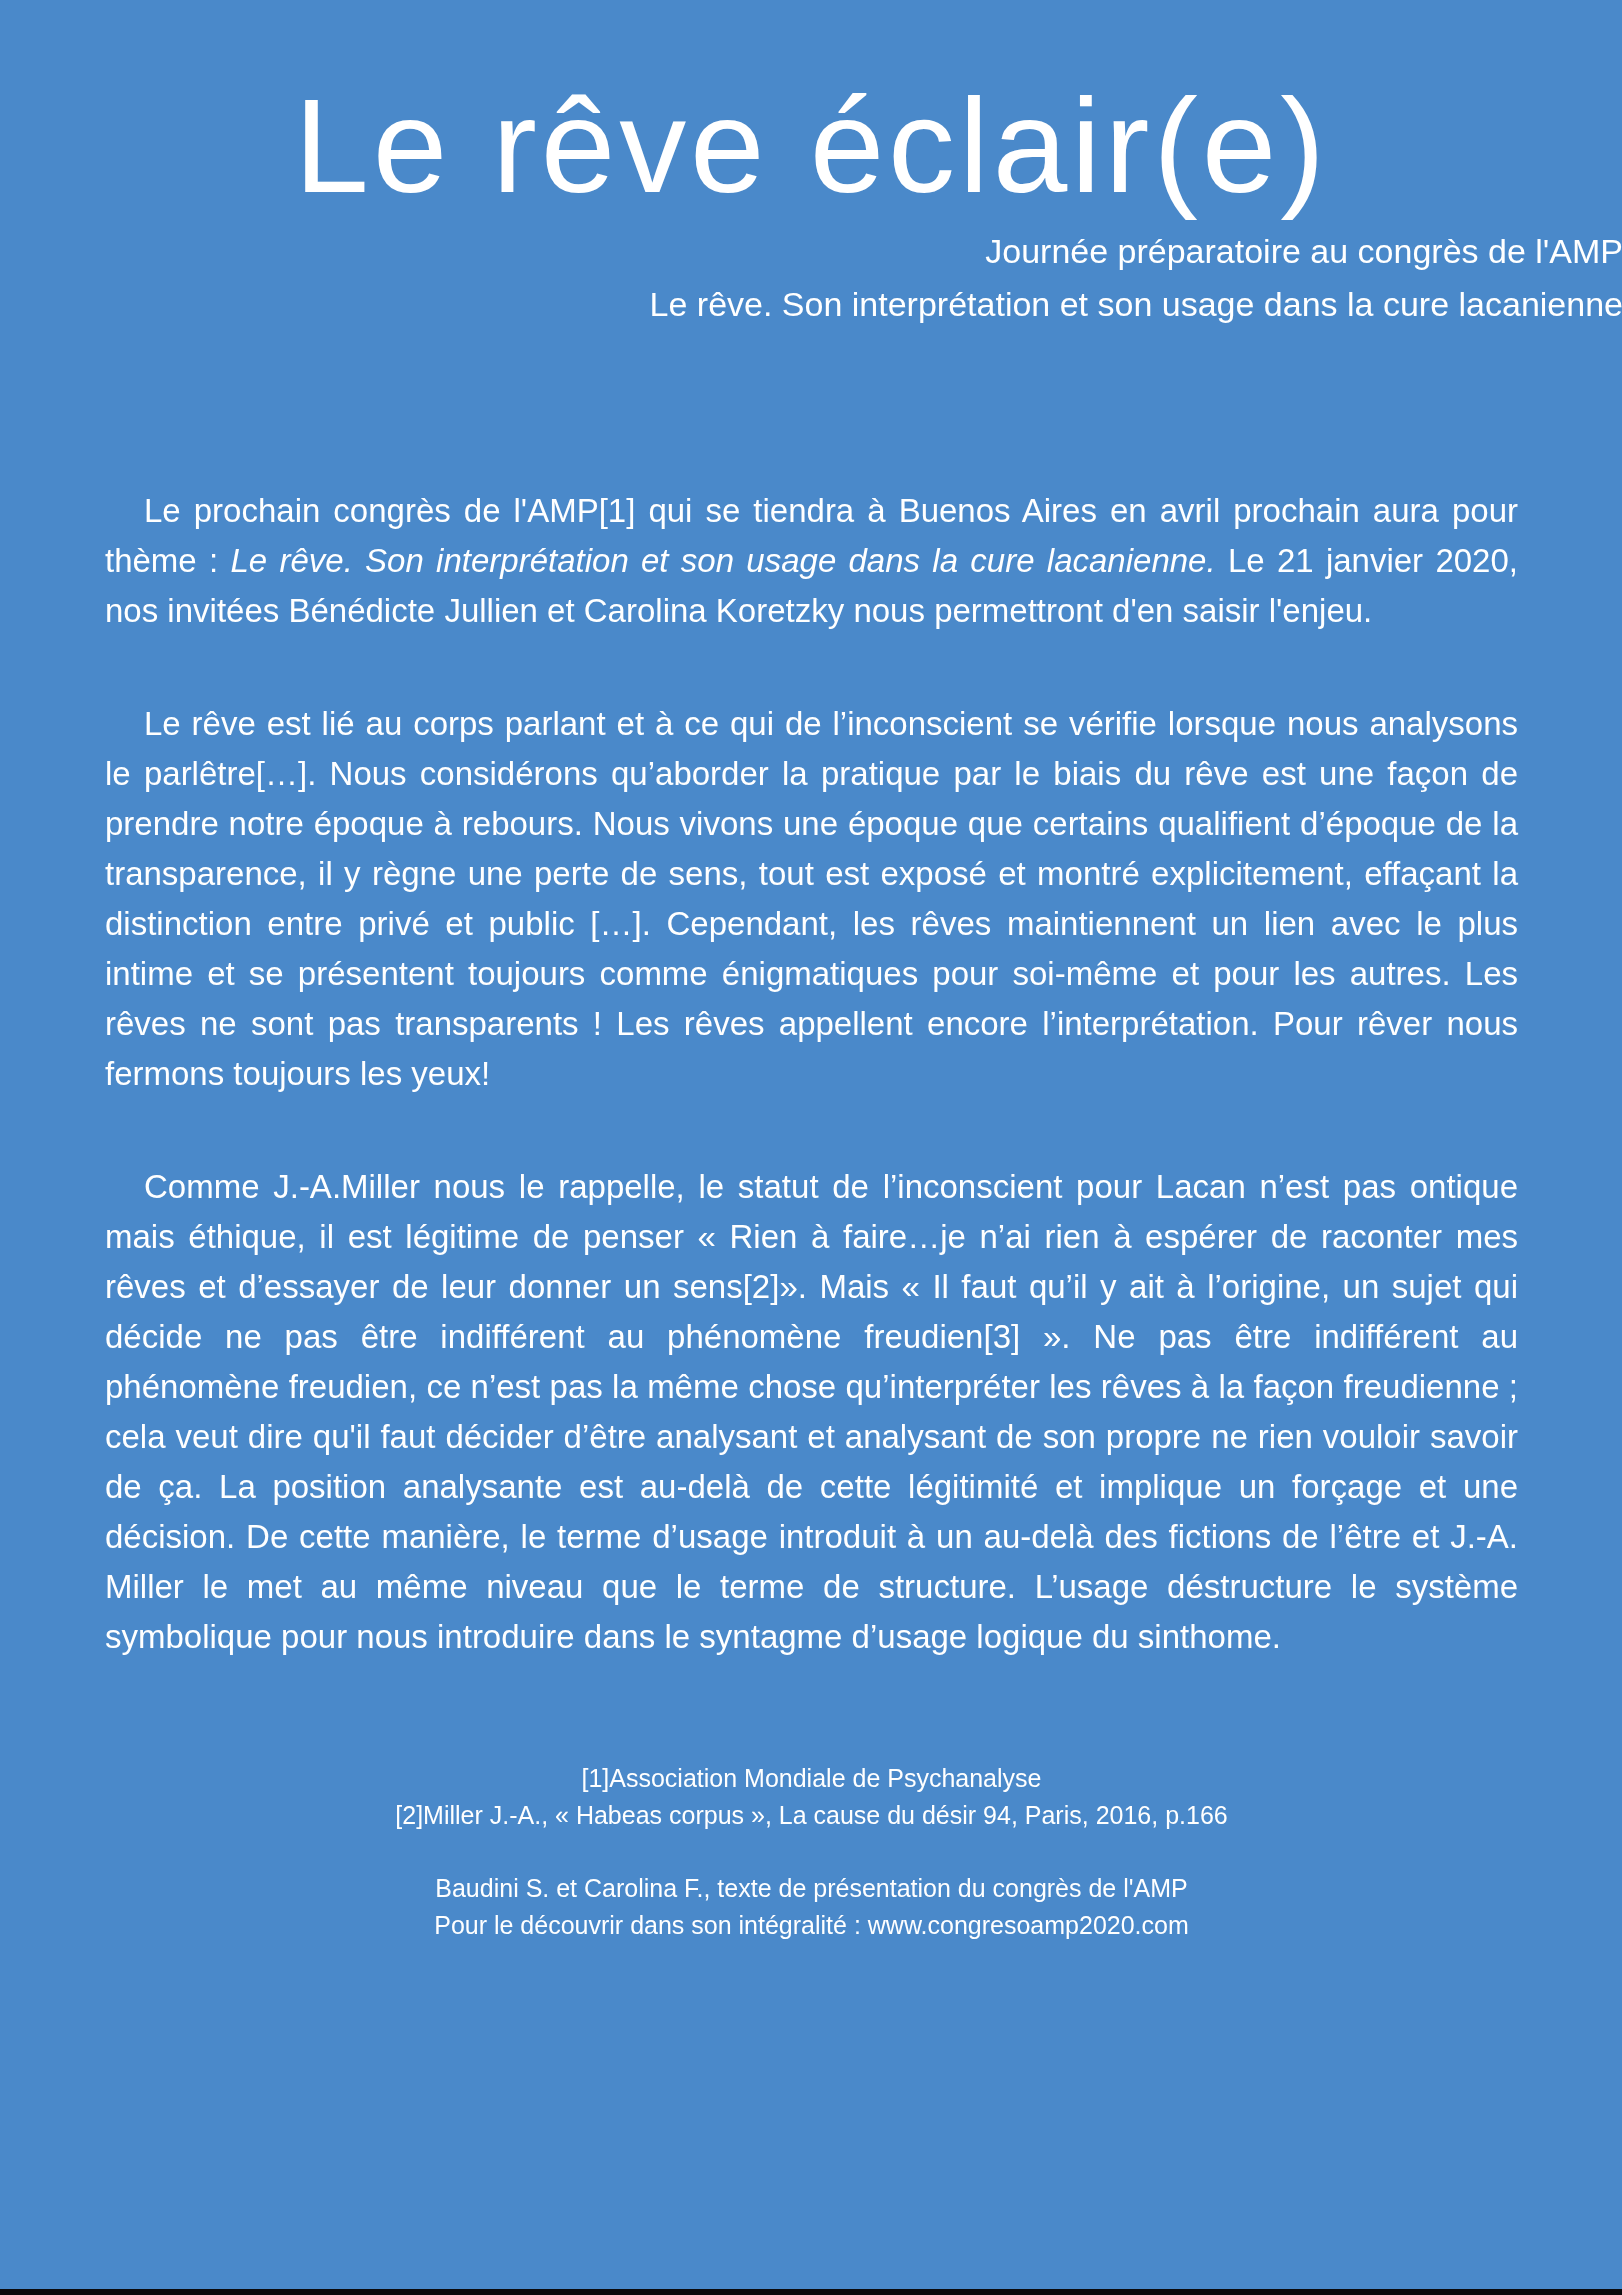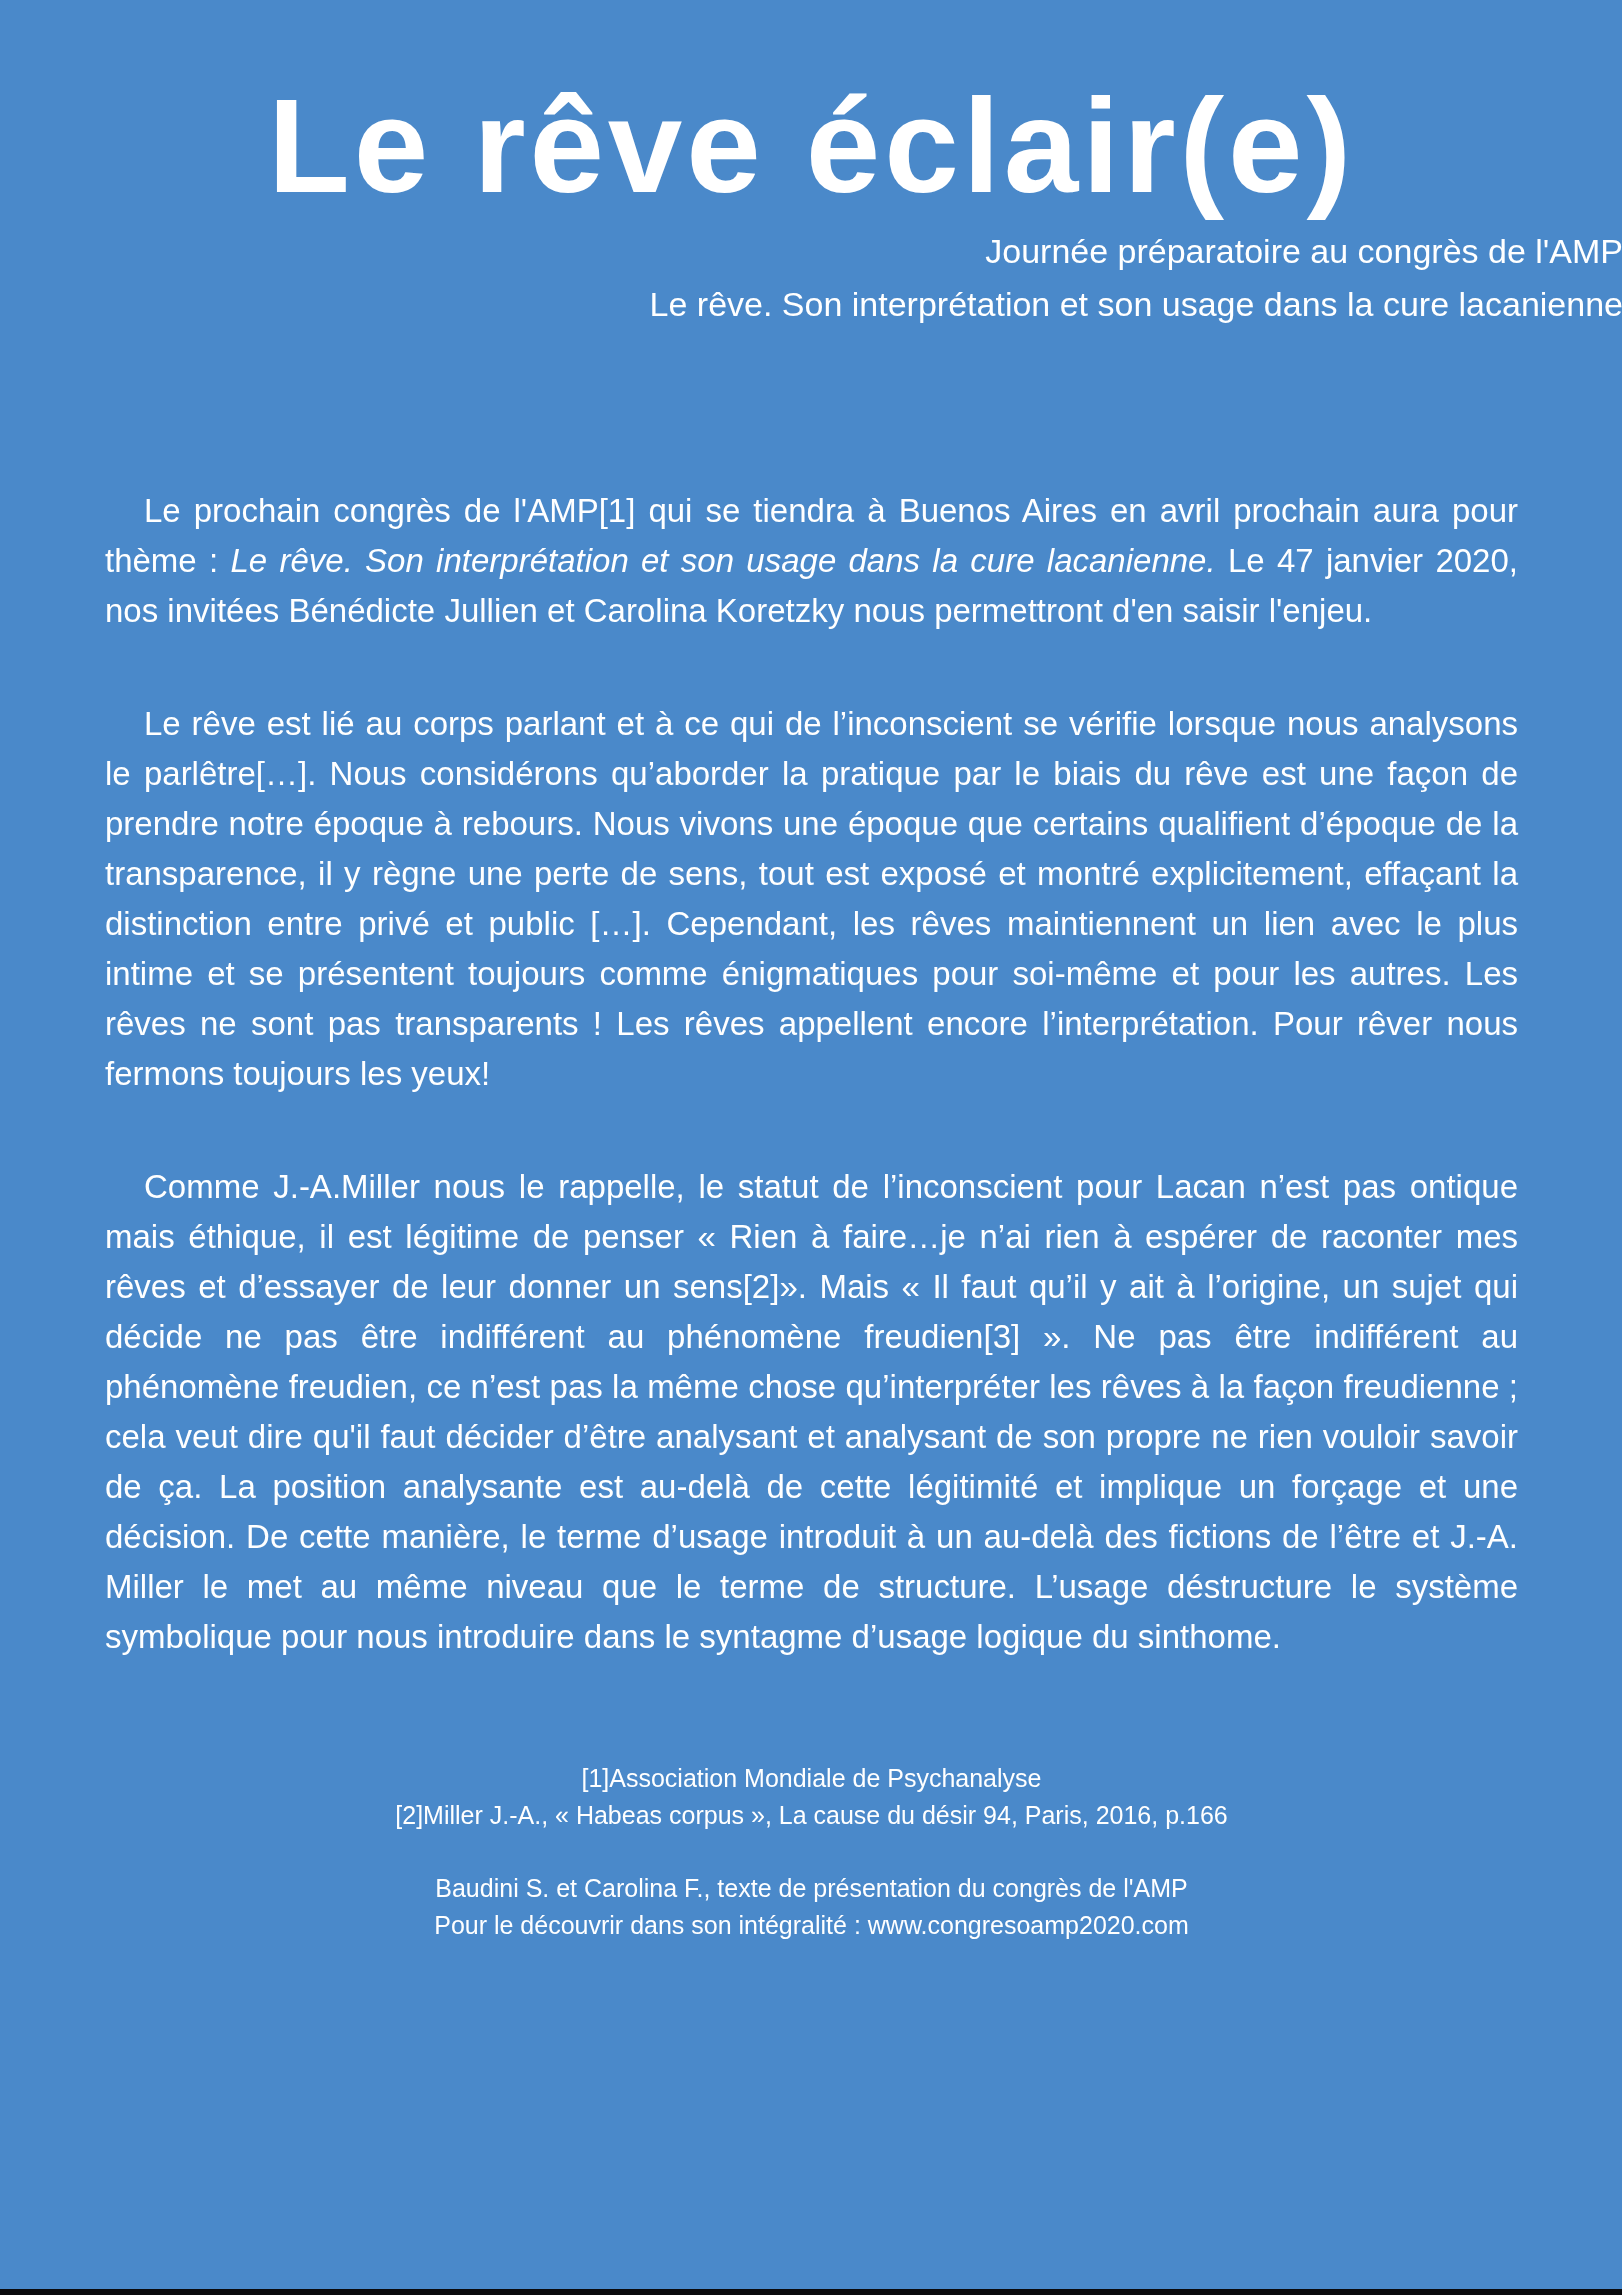--- a/index.html
+++ b/index.html
@@ -21,21 +21,21 @@
     overflow:hidden;
   }
   header{
     padding-top:72px;
     text-align:center;
   }
   h1{
     margin:0;
     font-size:134px;
     line-height:1.1;
-    font-weight:700;
+    font-weight:400;
     letter-spacing:3.9px;
     white-space:nowrap;
   }
   .subtitle{
     margin:0;
     font-size:34px;
     line-height:1.58;
     font-weight:400;
     text-align:right;
   }
@@ -74,21 +74,21 @@
 
 <div class="page">
 
   <header>
     <h1>Le rêve éclair(e)</h1>
     <p class="subtitle first">Journée préparatoire au congrès de l'AMP</p>
     <p class="subtitle">Le rêve. Son interprétation et son usage dans la cure lacanienne</p>
   </header>
 
   <main>
-    <p class="para"><span>Le prochain congrès de l'AMP[1] qui se tiendra à Buenos Aires en avril prochain aura pour thème&nbsp;: </span><em>Le rêve. Son interprétation et son usage dans la cure lacanienne.</em><span> Le 47 janvier 2020, nos invitées Bénédicte Jullien et Carolina Koretzky nous permettront d'en saisir l'enjeu.</span></p>
+    <p class="para"><span>Le prochain congrès de l'AMP[1] qui se tiendra à Buenos Aires en avril prochain aura pour thème&nbsp;: </span><em>Le rêve. Son interprétation et son usage dans la cure lacanienne.</em><span> Le 21 janvier 2020, nos invitées Bénédicte Jullien et Carolina Koretzky nous permettront d'en saisir l'enjeu.</span></p>
 
     <p class="para">Le rêve est lié au corps parlant et à ce qui de l’inconscient se vérifie lorsque nous analysons le parlêtre[…]. Nous considérons qu’aborder la pratique par le biais du rêve est une façon de prendre notre époque à rebours. Nous vivons une époque que certains qualifient d’époque de la transparence, il y règne une perte de sens, tout est exposé et montré explicitement, effaçant la distinction entre privé et public […]. Cependant, les rêves maintiennent un lien avec le plus intime et se présentent toujours comme énigmatiques pour soi-même et pour les autres. Les rêves ne sont pas transparents&nbsp;! Les rêves appellent encore l’interprétation. Pour rêver nous fermons toujours les yeux!</p>
 
     <p class="para">Comme J.-A.Miller nous le rappelle, le statut de l’inconscient pour Lacan n’est pas ontique mais éthique, il est légitime de penser «&nbsp;Rien à faire…je n’ai rien à espérer de raconter mes rêves et d’essayer de leur donner un sens[2]». Mais «&nbsp;Il faut qu’il y ait à l’origine, un sujet qui décide ne pas être indifférent au phénomène freudien[3]&nbsp;». Ne pas être indifférent au phénomène freudien, ce n’est pas la même chose qu’interpréter les rêves à la façon freudienne&nbsp;; cela veut dire qu'il faut décider d’être analysant et analysant de son propre ne rien vouloir savoir de ça. La position analysante est au-delà de cette légitimité et implique un forçage et une décision. De cette manière, le terme d’usage introduit à un au-delà des fictions de l’être et J.-A. Miller le met au même niveau que le terme de structure. L’usage déstructure le système symbolique pour nous introduire dans le syntagme d’usage logique du sinthome.</p>
   </main>
 
   <footer>
     <div class="footnotes">
       <p>[1]Association Mondiale de Psychanalyse</p>
       <p>[2]Miller J.-A., «&nbsp;Habeas corpus&nbsp;», La cause du désir 94, Paris, 2016, p.166</p>

